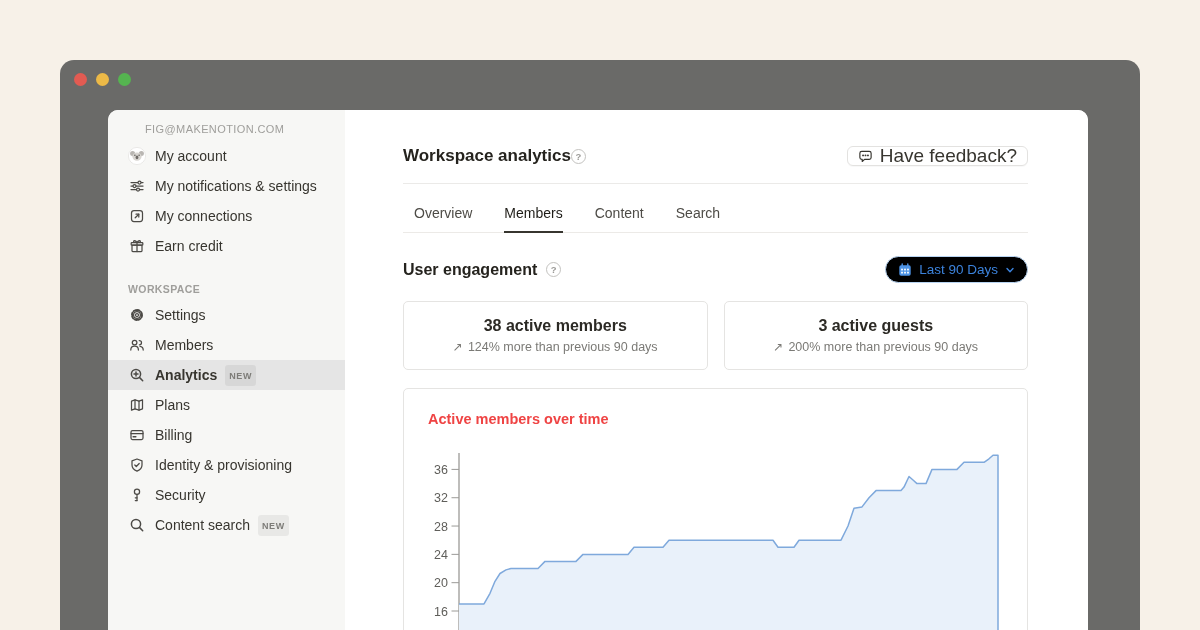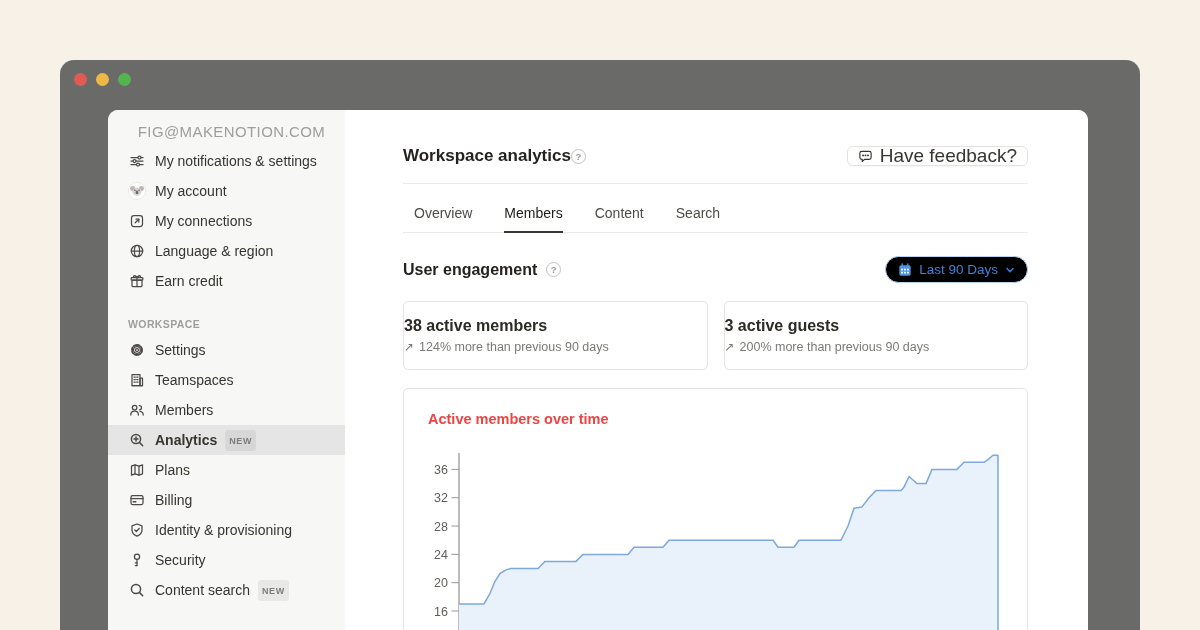--- a/index.html
+++ b/index.html
@@ -22,22 +22,22 @@
   .panel {
     position:absolute; left:48px; top:50px; width:980px; height:550px;
     background:#fff; border-radius:10px 10px 0 0; display:flex; overflow:hidden;
   }
   
   .sidebar {
     width:237px; flex:0 0 237px; background:#f7f7f5; padding-top:13px;
     font-size:14px; color:#37352f;
   }
   .sb-email {
-    padding:0 14px 6px 24px; font-size:15px; font-weight:500; letter-spacing:.4px;
-    color:#9f9e9b; text-transform:uppercase;text-align:center;
+    padding:0 14px 6px 37px; font-size:11px; font-weight:500; letter-spacing:.4px;
+    color:#9f9e9b; text-transform:uppercase;
   }
   .sb-item {
     display:flex; align-items:center; min-height:30px; padding:4px 14px 4px 20px;
     cursor:pointer; line-height:18px;
   }
   .sb-item .ic { flex:0 0 18px; width:18px; height:18px; margin-right:9px; display:flex; align-items:center; justify-content:center; }
   .sb-item .ic svg { display:block; }
   .sb-item.selected { background:#e5e5e5; font-weight:700; }
   .sb-heading {
     margin-top:16px; padding:6px 14px 5px 20px; font-size:10.5px; font-weight:600;
@@ -69,21 +69,21 @@
   .section-title-wrap { display:flex; align-items:center; gap:9px; }
   .section-title { font-size:16px; font-weight:700; color:#25231e; }
   .date-pill {
     display:flex; align-items:center; gap:7px; height:27px; padding:0 12px;
     border:1px solid #b9d5f3; border-radius:14px; background:#000000;
     color:#3c83dc; font-size:13.5px; cursor:pointer;
   }
   .stats-row { display:flex; gap:16px; margin-top:18px; }
   .stat-card {
     flex:1; height:69px; border:1px solid #e5e4e2; border-radius:5px; background:#fff;
-    display:flex; flex-direction:column; align-items:flex-start; justify-content:center; gap:5px;
+    display:flex; flex-direction:column; align-items:center; justify-content:center; gap:5px;
   }
   .stat-value { font-size:16px; font-weight:600; color:#2c2a25; }
   .stat-change { font-size:12.5px; color:#7b7a76; display:flex; align-items:center; gap:5px; }
   .arrow-glyph { font-size:12px; color:#7b7a76; }
   .chart-card {
     margin-top:18px; border:1px solid #e5e4e2; border-radius:5px; background:#fff;
     padding:22px 0 0 0; height:260px;
   }
   .chart-title { font-size:14.5px; font-weight:700; color:#ef4444; padding-left:24px; }
   .chart-svg-wrap { margin-top:8px; }
@@ -96,72 +96,62 @@
   <div class="traffic">
     <div class="dot red"></div>
     <div class="dot yellow"></div>
     <div class="dot green"></div>
   </div>
 
   <div class="panel">
 
     <div class="sidebar">
       <div class="sb-email">FIG@MAKENOTION.COM</div>
-
-      <div class="sb-item">
-        <span class="ic">
-          <svg class="icon" width="16" height="16" viewBox="0 0 16 16">
-            <line x1="2" y1="4.5" x2="14" y2="4.5"></line>
-              <circle cx="10.5" cy="4.5" r="1.5" fill="#f7f7f5"></circle>
-            <line x1="2" y1="8" x2="14" y2="8"></line>
-              <circle cx="5.5" cy="8" r="1.5" fill="#f7f7f5"></circle>
-            <line x1="2" y1="11.5" x2="14" y2="11.5"></line>
-              <circle cx="9" cy="11.5" r="1.5" fill="#f7f7f5"></circle>
-          </svg>
-        </span>
-        <span>My notifications &amp; settings</span>
-      </div>
 
       <div class="sb-item">
         <span class="ic">
           <svg width="18" height="18" viewBox="0 0 18 18">
             <circle cx="9" cy="9" r="9" fill="#ffffff"></circle>
             <circle cx="9" cy="9" r="8.6" fill="none" stroke="#e4e3e1" stroke-width="0.8"></circle>
             <circle cx="4.6" cy="6.4" r="2.5" fill="#b9b6b2"></circle>
             <circle cx="13.4" cy="6.4" r="2.5" fill="#b9b6b2"></circle>
             <ellipse cx="9" cy="9.6" rx="4.6" ry="4.2" fill="#d8d5d1"></ellipse>
             <ellipse cx="9" cy="10.4" rx="1.4" ry="1.8" fill="#6e6a66"></ellipse>
             <circle cx="6.9" cy="8.2" r="0.7" fill="#55524e"></circle>
             <circle cx="11.1" cy="8.2" r="0.7" fill="#55524e"></circle>
           </svg>
         </span>
         <span>My account</span>
       </div>
 
       <div class="sb-item">
         <span class="ic">
           <svg class="icon" width="16" height="16" viewBox="0 0 16 16">
+            <line x1="2" y1="4.5" x2="14" y2="4.5"></line>
+              <circle cx="10.5" cy="4.5" r="1.5" fill="#f7f7f5"></circle>
+            <line x1="2" y1="8" x2="14" y2="8"></line>
+              <circle cx="5.5" cy="8" r="1.5" fill="#f7f7f5"></circle>
+            <line x1="2" y1="11.5" x2="14" y2="11.5"></line>
+              <circle cx="9" cy="11.5" r="1.5" fill="#f7f7f5"></circle>
+          </svg>
+        </span>
+        <span>My notifications &amp; settings</span>
+      </div>
+
+      <div class="sb-item">
+        <span class="ic">
+          <svg class="icon" width="16" height="16" viewBox="0 0 16 16">
             <rect x="2.5" y="2.5" width="11" height="11" rx="2.5"></rect>
             <line x1="6.2" y1="9.8" x2="9.8" y2="6.2"></line>
             <polyline points="7,6.2 9.8,6.2 9.8,9"></polyline>
           </svg>
         </span>
         <span>My connections</span>
       </div>
 
-      <div class="sb-item">
-        <span class="ic">
-          <svg class="icon" width="16" height="16" viewBox="0 0 16 16">
-            <circle cx="8" cy="8" r="5.7"></circle>
-            <ellipse cx="8" cy="8" rx="2.6" ry="5.7"></ellipse>
-            <line x1="2.3" y1="8" x2="13.7" y2="8"></line>
-          </svg>
-        </span>
-        <span>Language &amp; region</span>
-      </div>
 
       <div class="sb-item">
         <span class="ic">
           <svg class="icon" width="16" height="16" viewBox="0 0 16 16">
             <rect x="3" y="7.2" width="10" height="6.3" rx="0.8"></rect>
             <rect x="2.2" y="4.6" width="11.6" height="2.6" rx="0.6"></rect>
             <line x1="8" y1="4.6" x2="8" y2="13.5"></line>
             <path d="M8 4.4 C6.8 2.2 4.6 2.2 4.6 3.4 C4.6 4.5 6.5 4.5 8 4.4 Z"></path>
             <path d="M8 4.4 C9.2 2.2 11.4 2.2 11.4 3.4 C11.4 4.5 9.5 4.5 8 4.4 Z"></path>
           </svg>
@@ -176,36 +166,20 @@
           <svg class="icon" width="16" height="16" viewBox="0 0 16 16">
             <circle cx="8" cy="8" r="4.9" stroke-dasharray="2.1 1.75" stroke-width="2.2"></circle>
             <circle cx="8" cy="8" r="4" fill="#f7f7f5" stroke="none"></circle>
             <circle cx="8" cy="8" r="3.4"></circle>
             <circle cx="8" cy="8" r="1.5"></circle>
           </svg>
         </span>
         <span>Settings</span>
       </div>
 
-      <div class="sb-item">
-        <span class="ic">
-          <svg class="icon" width="16" height="16" viewBox="0 0 16 16">
-            <rect x="3" y="2.5" width="8" height="11"></rect>
-            <line x1="3" y1="13.5" x2="13.5" y2="13.5"></line>
-            <rect x="11" y="6" width="2.5" height="7.5"></rect>
-            <line x1="5" y1="5" x2="6.3" y2="5"></line>
-              <line x1="7.7" y1="5" x2="9" y2="5"></line>
-            <line x1="5" y1="7.5" x2="6.3" y2="7.5"></line>
-              <line x1="7.7" y1="7.5" x2="9" y2="7.5"></line>
-            <line x1="5" y1="10" x2="6.3" y2="10"></line>
-              <line x1="7.7" y1="10" x2="9" y2="10"></line>
-          </svg>
-        </span>
-        <span>Teamspaces</span>
-      </div>
 
       <div class="sb-item">
         <span class="ic">
           <svg class="icon" width="16" height="16" viewBox="0 0 16 16">
             <circle cx="5.6" cy="5.6" r="2.3"></circle>
             <path d="M1.8 13 C1.8 10.6 3.4 9.2 5.6 9.2 C7.8 9.2 9.4 10.6 9.4 13"></path>
             <path d="M10.2 3.6 C11.5 3.6 12.5 4.5 12.5 5.7 C12.5 6.9 11.5 7.8 10.4 7.8"></path>
             <path d="M11 9.4 C13 9.6 14.2 11 14.2 13"></path>
           </svg>
         </span>

